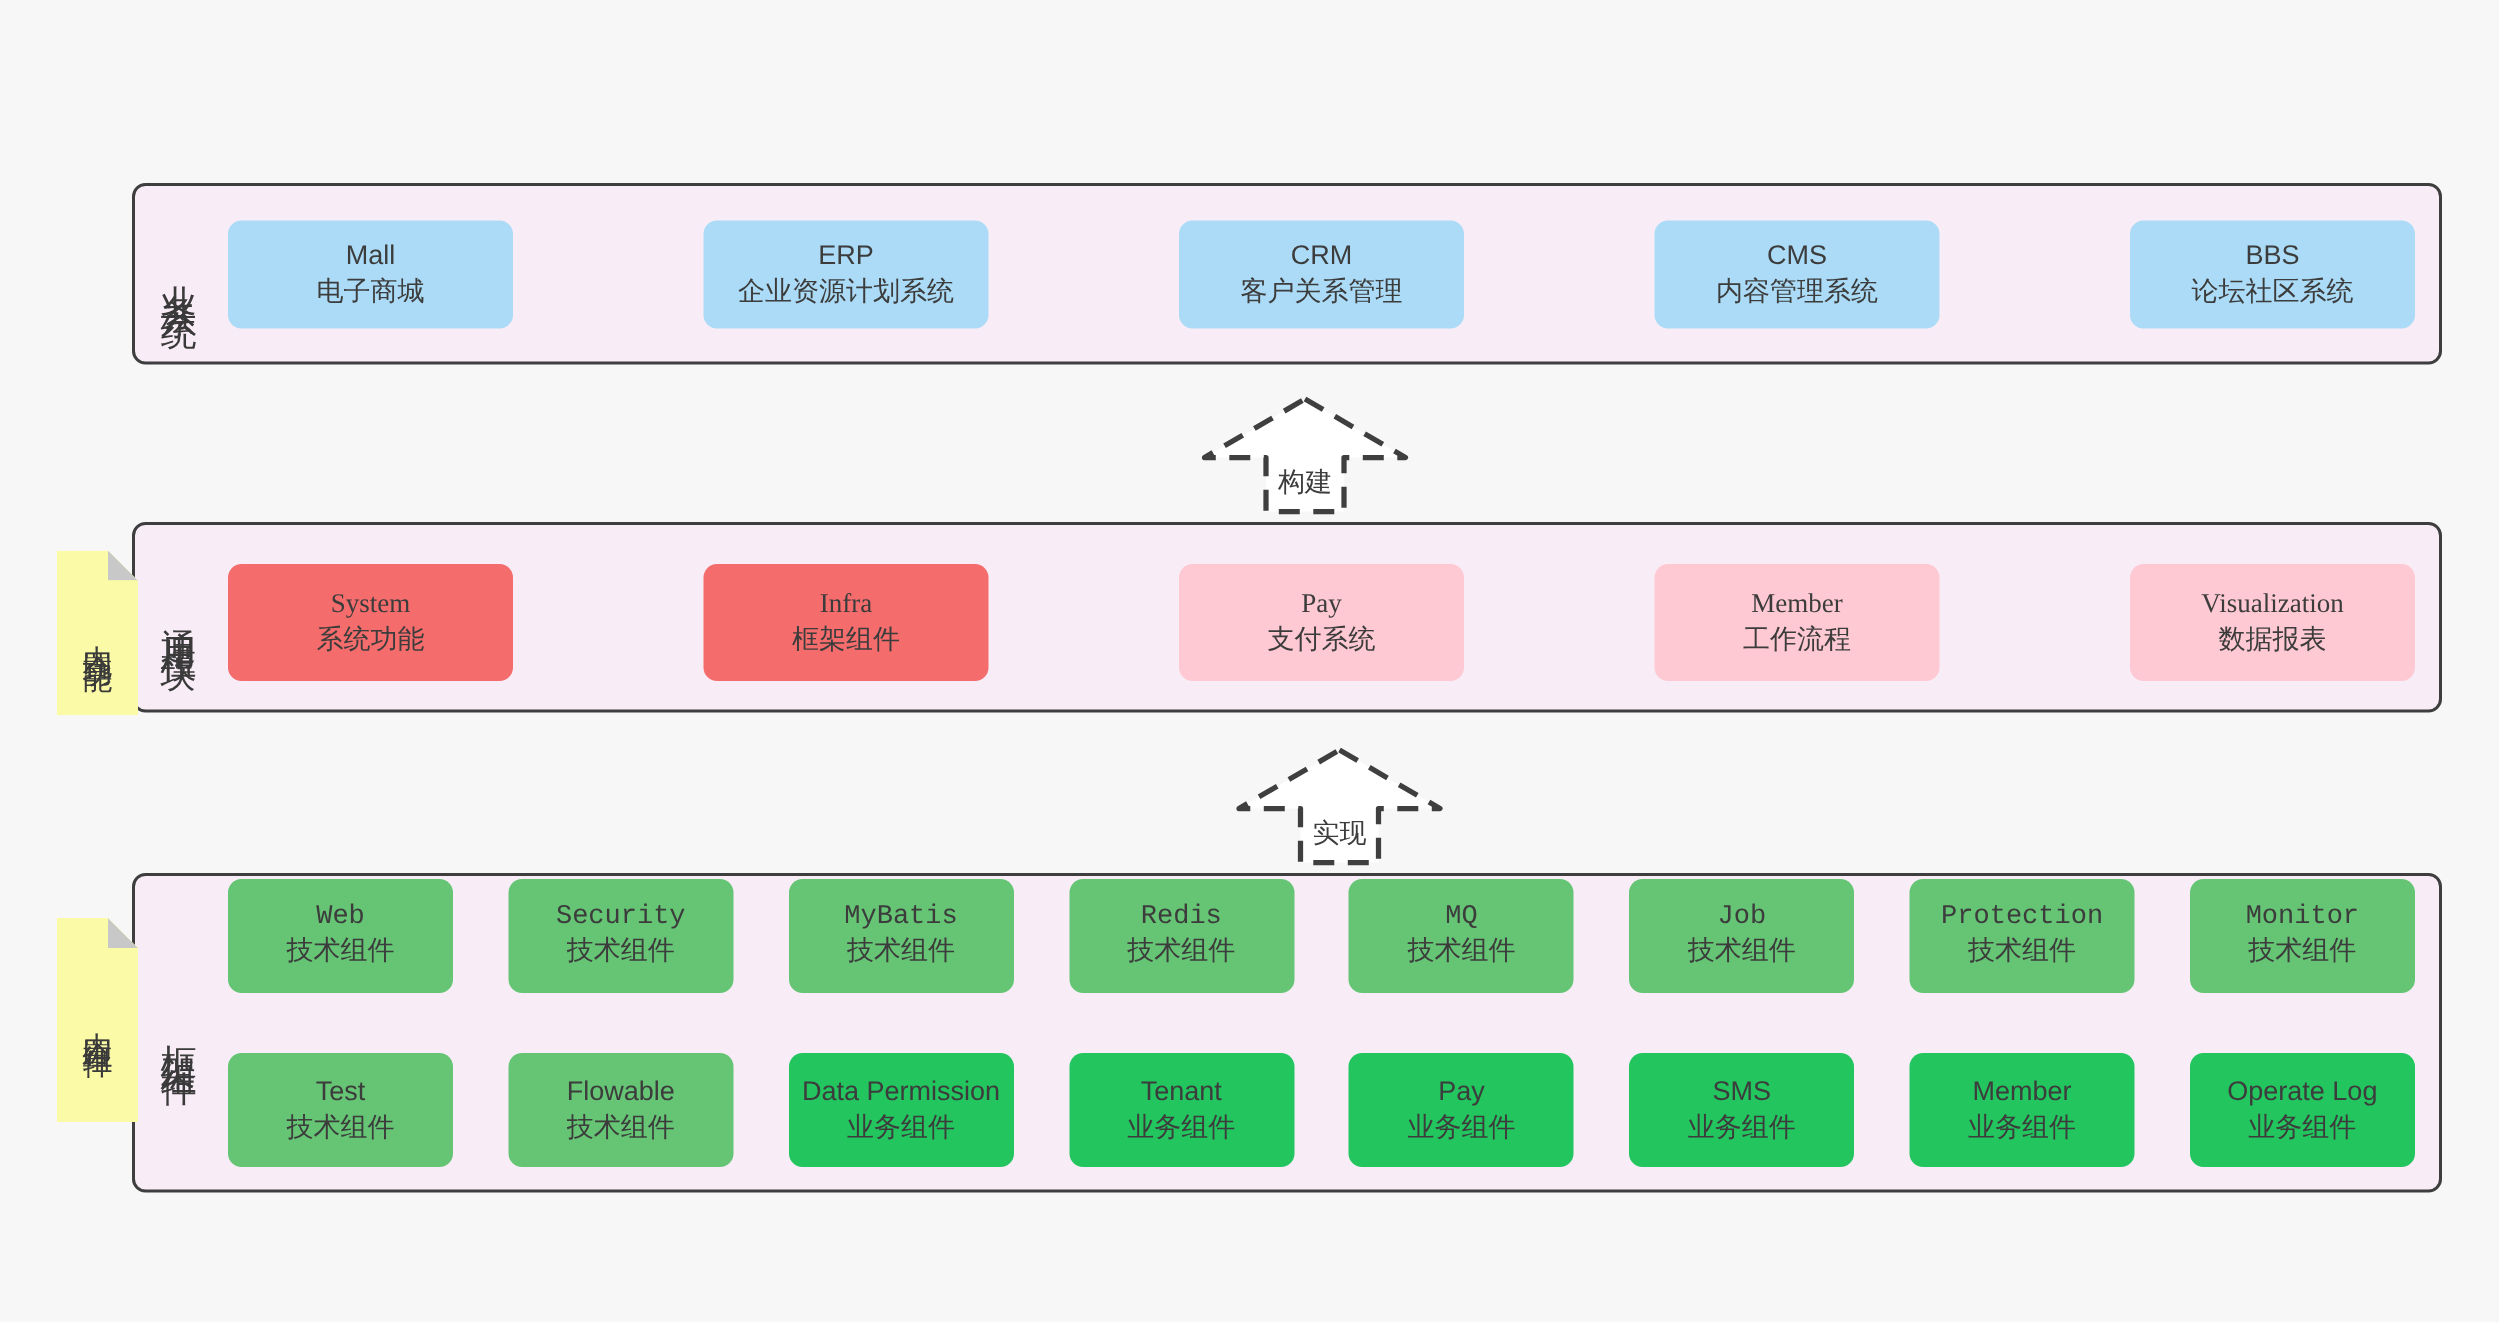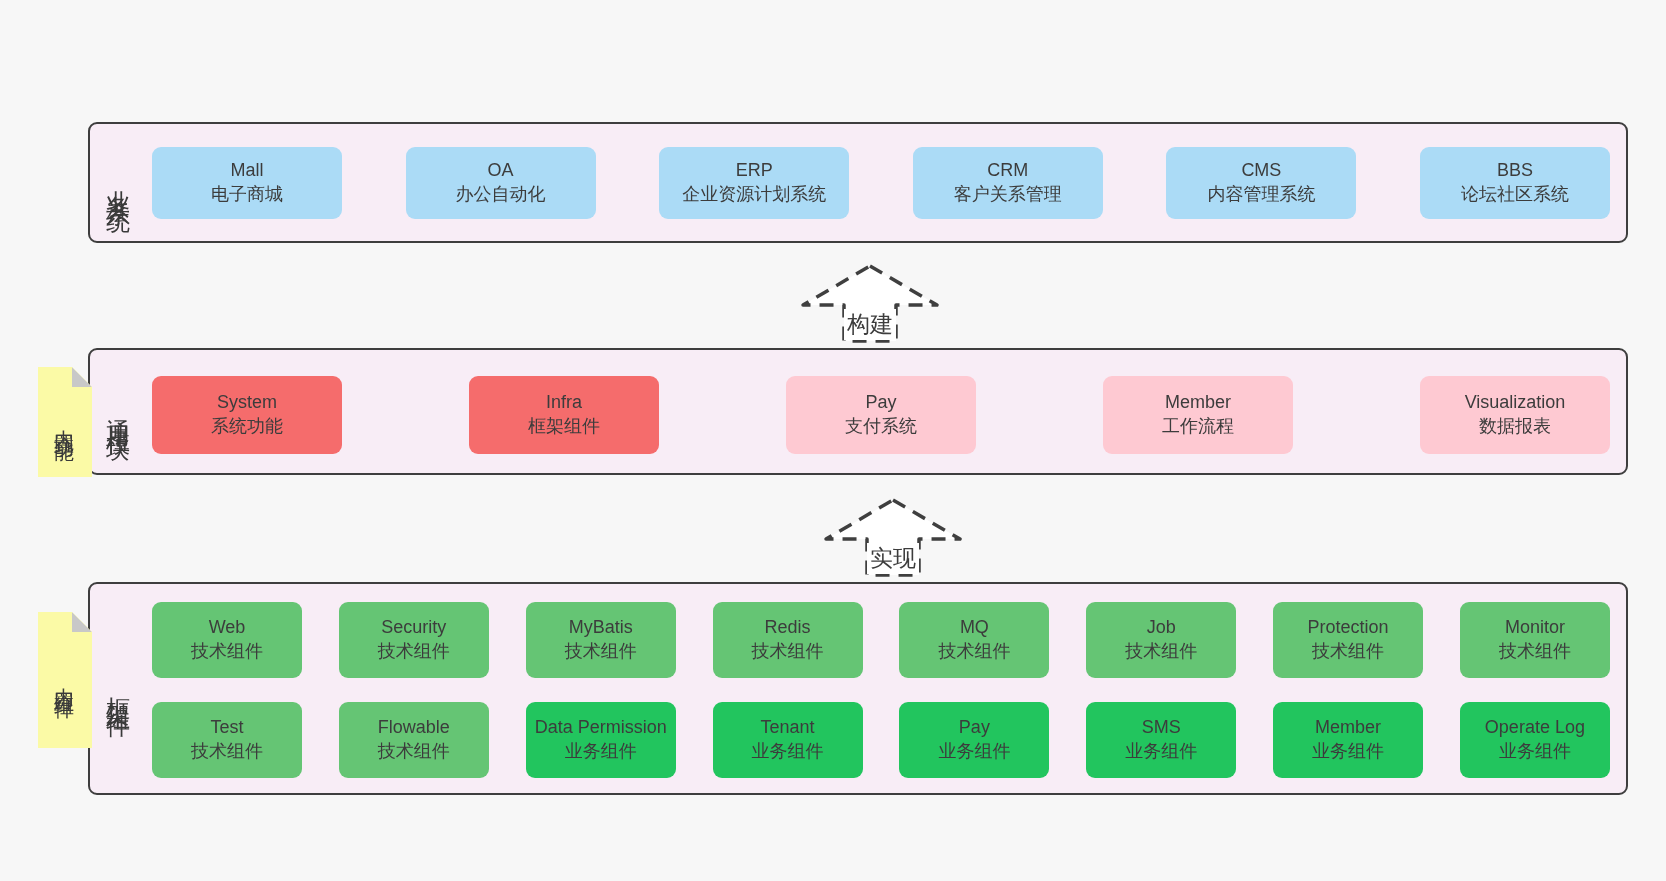--- a/index.html
+++ b/index.html
@@ -7,34 +7,34 @@
     width:1666px;height:881px;position:relative;overflow:hidden;
     background:#f7f7f7;color:#3c3c3c;
     font-family:"Liberation Sans",sans-serif;
   }
   .band{
     position:absolute;left:88px;width:1540px;
     background:#f8edf6;border:2.5px solid #3e3e3e;border-radius:9px;
     box-sizing:border-box;
   }
   #band-business{top:122px;height:121px;}
-  #band-modules{top:348px;height:127px;}
+  #band-modules{top:348px;height:127px;font-family:Liberation Serif, serif;}
   #band-components{top:582px;height:213px;}
   .band-label{
     position:absolute;left:12px;top:50%;transform:translateY(-50%);
     writing-mode:vertical-lr;text-orientation:upright;
     font-size:24px;letter-spacing:6px;color:#3a3a3a;white-space:nowrap;
   }
   .boxes{
     position:absolute;left:62px;right:16px;
     display:flex;justify-content:space-between;
   }
   #band-business .boxes{top:23px;}
   #band-modules .boxes{top:26px;}
-  #band-components .boxes.row1{top:18px;}
+  #band-components .boxes.row1{top:2px;font-family:Liberation Mono, monospace;}
   #band-components .boxes.row2{top:118px;}
   .box{
     border-radius:9px;display:flex;flex-direction:column;
     justify-content:center;align-items:center;text-align:center;
     font-size:18px;line-height:1.32;color:#3c3c3c;
     box-sizing:border-box;padding:2px 4px;
   }
   .w6{width:190px;height:72px;}
   #band-modules .w6{height:78px;}
   .w8{width:150px;height:76px;}
@@ -57,37 +57,33 @@
   .tag-text{
     writing-mode:vertical-lr;text-orientation:upright;
     font-size:20px;letter-spacing:4px;color:#3a3a3a;white-space:nowrap;
   }
   .arrow{position:absolute;width:140px;height:82px;}
   #arrow-build{left:800px;top:263px;}
   #arrow-implement{left:823px;top:497px;}
   .arrow svg{display:block;width:100%;height:100%;}
   .arrow-label{
     position:absolute;left:50%;top:46px;transform:translateX(-50%);
-    background:#ffffff;padding:0 3px;font-size:23px;color:#3d3d3d;
+    background:#ffffff;padding:0 3px;font-size:18px;color:#3d3d3d;
     white-space:nowrap;
   }
 </style>
 </head>
 <body>
 
 <div class="band" id="band-business">
   <div class="band-label">业务系统</div>
   <div class="boxes">
     <div class="box blue w6">
       <div>Mall</div>
       <div>电子商城</div>
-    </div>
-    <div class="box blue w6">
-      <div>OA</div>
-      <div>办公自动化</div>
     </div>
     <div class="box blue w6">
       <div>ERP</div>
       <div>企业资源计划系统</div>
     </div>
     <div class="box blue w6">
       <div>CRM</div>
       <div>客户关系管理</div>
     </div>
     <div class="box blue w6">

